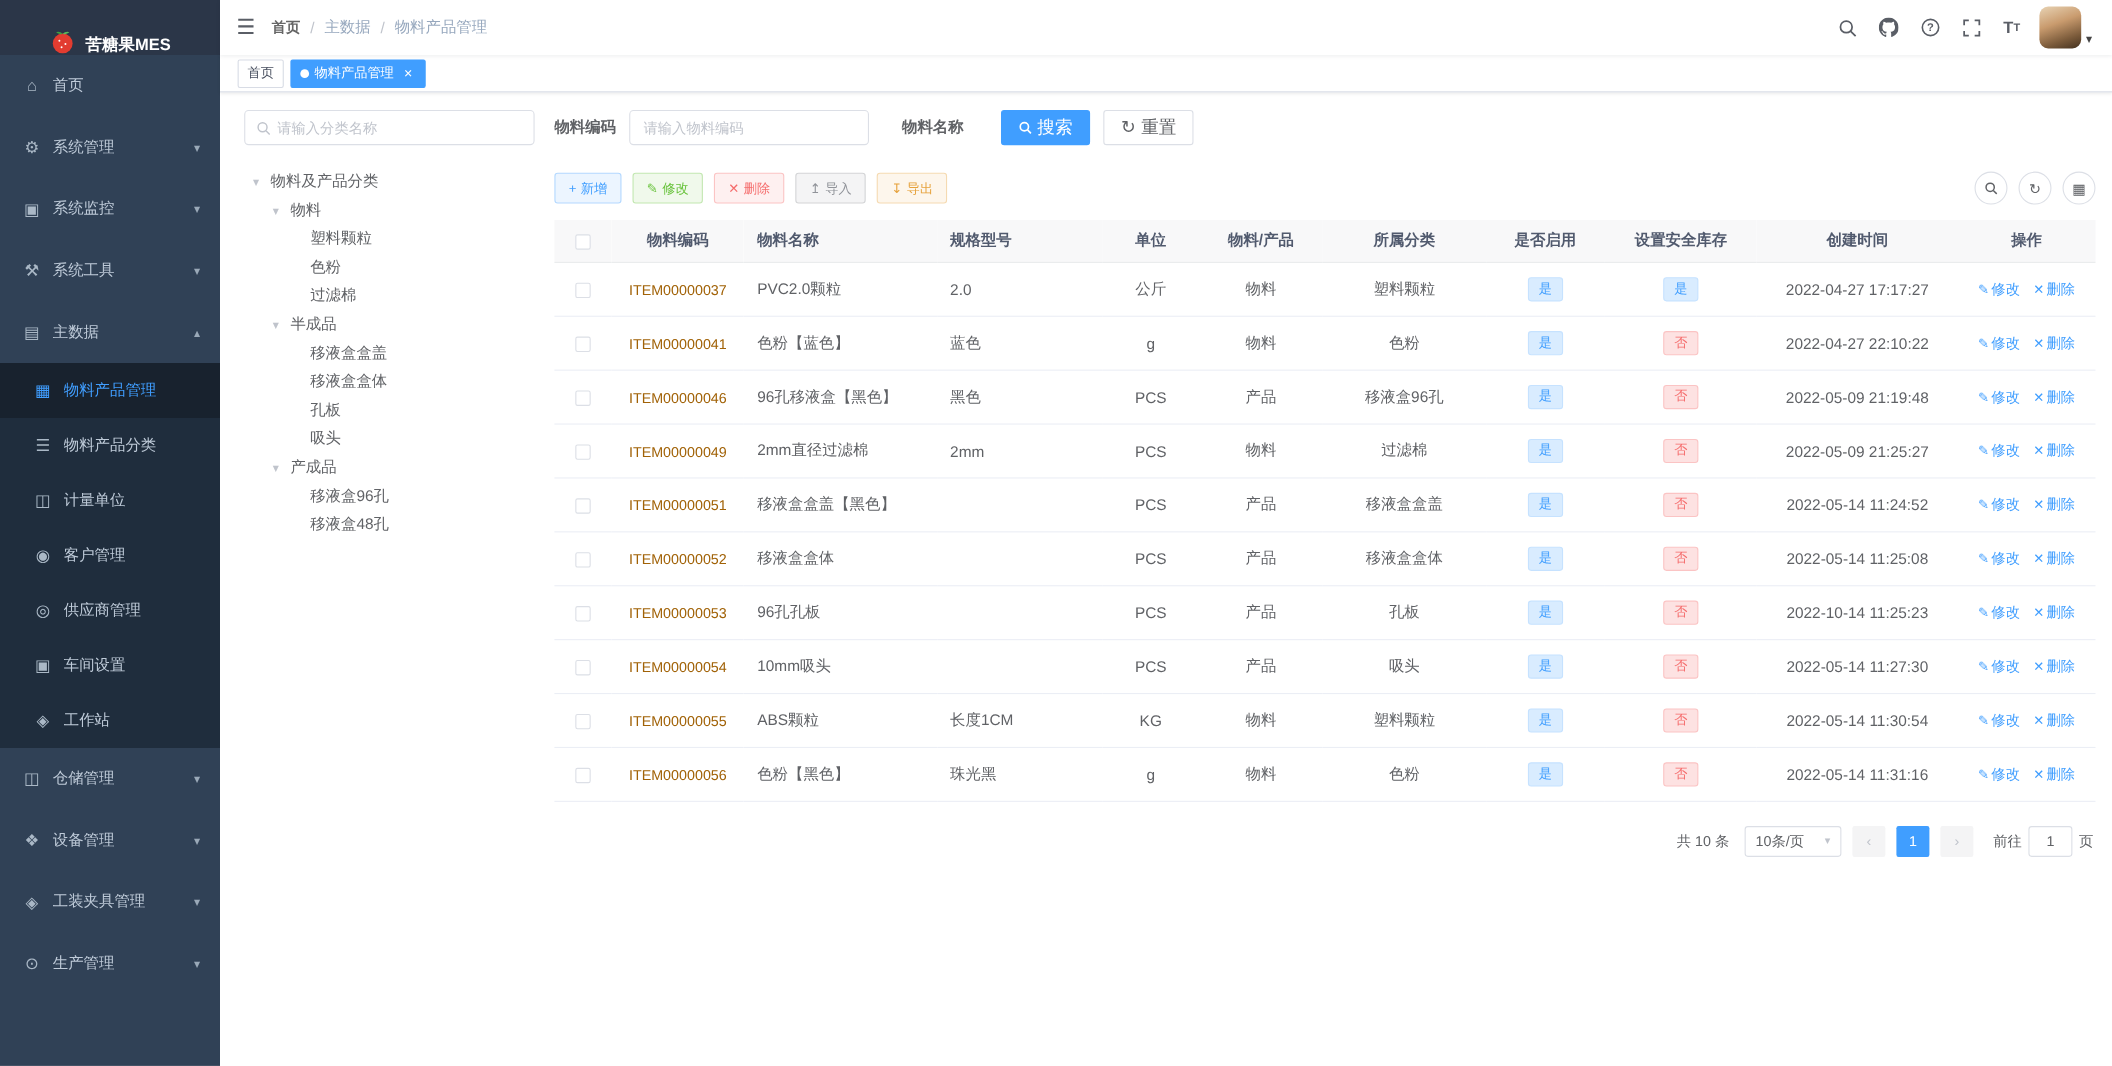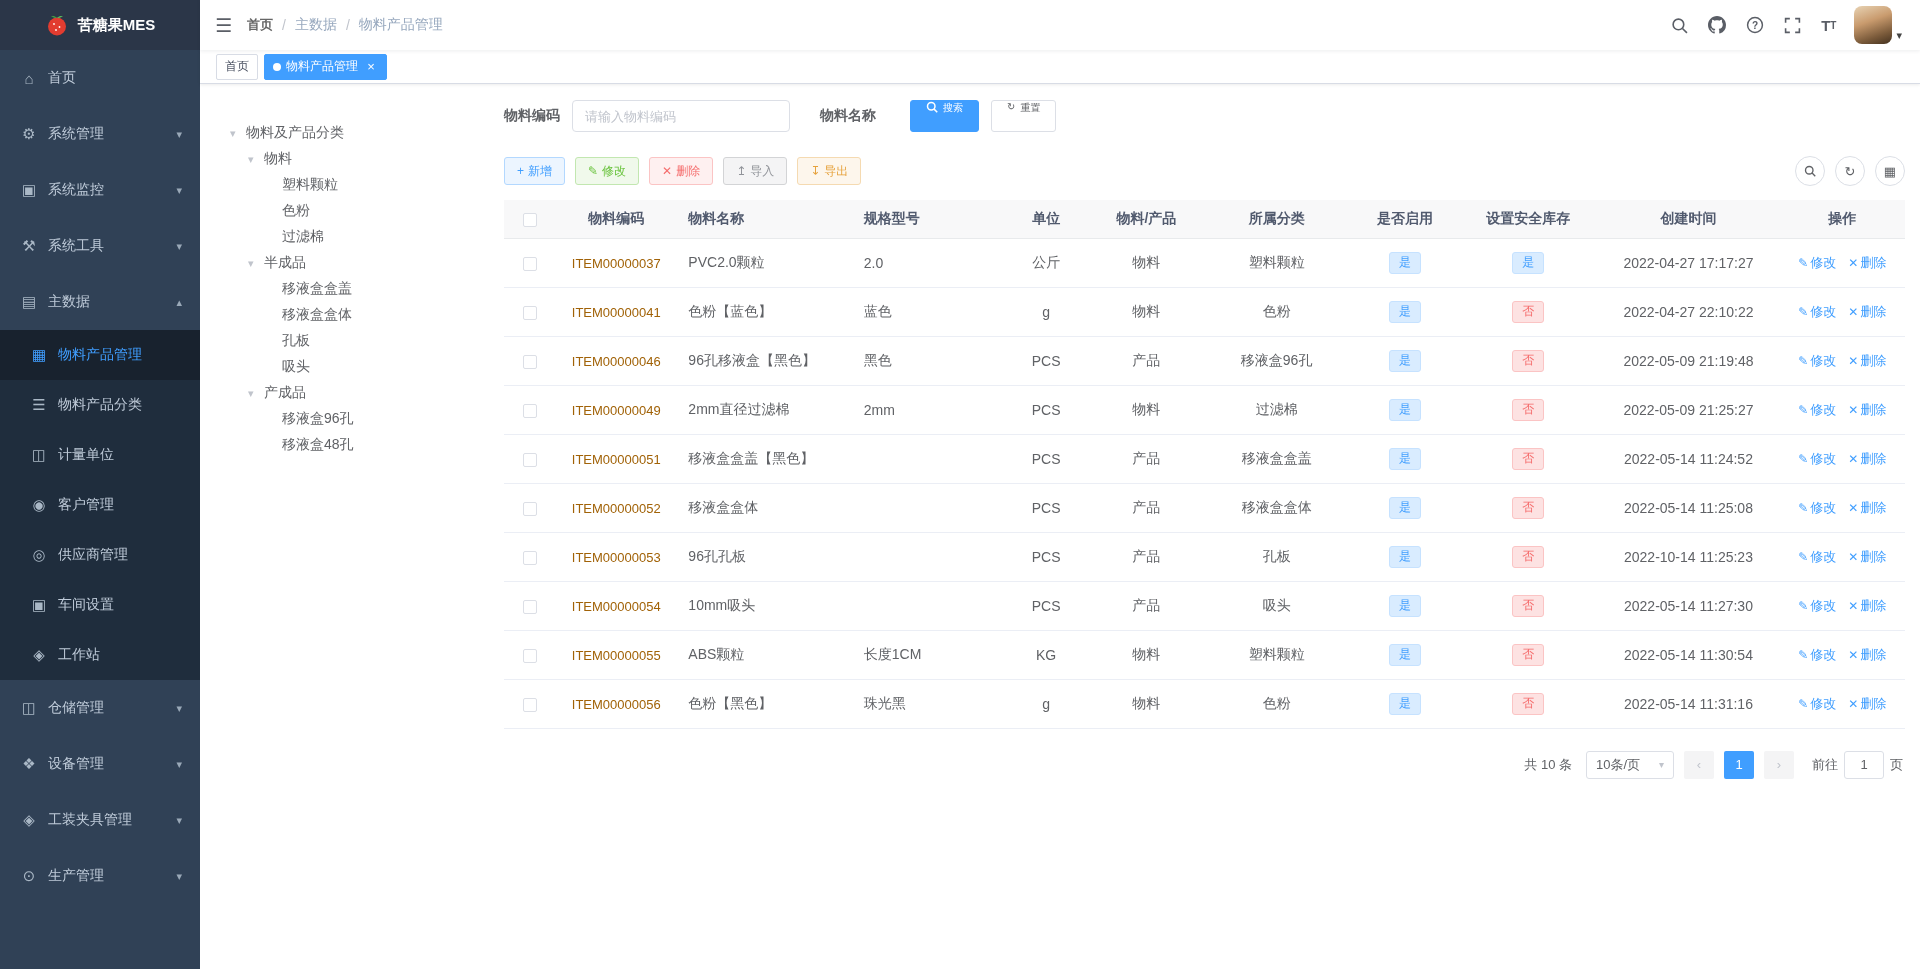--- a/index.html
+++ b/index.html
@@ -2,21 +2,21 @@
 <html><head>
 <meta charset="utf-8">
 <style>
   *{margin:0;padding:0;box-sizing:border-box}
   html,body{width:1920px;height:969px;overflow:hidden}
   body{font-family:"Liberation Sans","DejaVu Sans",sans-serif;font-size:14px;color:#303133;background:#fff}
   .app{display:flex;width:100%;height:100%}
 
   
   .sidebar{width:200px;flex-shrink:0;background:#304156;height:100%;display:flex;flex-direction:column;overflow:hidden}
-  .logo{height:50px;display:flex;align-items:center;justify-content:center;gap:9px;background:#2b3648;flex-shrink:0}
+  .logo{height:50px;display:flex;align-items:flex-end;justify-content:center;gap:9px;background:#2b3648;flex-shrink:0}
   .logo-text{color:#fff;font-weight:bold;font-size:15px}
   .menu{flex:1;overflow:hidden}
   .menu-item{height:56px;display:flex;align-items:center;padding:0 18px;color:#bfcbd9;font-size:14px;cursor:pointer;white-space:nowrap}
   .menu-icon{width:22px;margin-right:8px;text-align:center;font-size:15px;color:#aab8c6;flex-shrink:0}
   .menu-label{flex:1;overflow:hidden;text-overflow:ellipsis}
   .menu-caret{font-size:11px;color:#9aa9b8;margin-left:6px}
   .submenu{background:#1f2d3d}
   .submenu-item{height:50px;display:flex;align-items:center;padding:0 18px 0 28px;color:#bfcbd9;font-size:14px;cursor:pointer;white-space:nowrap}
   .submenu-item.active{color:#409eff;background:#18222e}
   .submenu-item.active .menu-icon{color:#409eff}
@@ -61,21 +61,21 @@
   .tree-node.level2{padding-left:44px}
   .tree-caret{width:16px;font-size:11px;color:#c0c4cc;flex-shrink:0}
 
   
   .table-panel{flex:1;min-width:0;display:flex;flex-direction:column}
   .filter-row{display:flex;align-items:center;flex-wrap:nowrap}
   .filter-label{font-weight:700;color:#606266;font-size:14px;margin-right:12px;white-space:nowrap}
   .filter-input{width:218px;height:32px;border:1px solid #dcdfe6;border-radius:4px;padding:0 12px;font-size:13px;color:#606266;outline:none;font-family:Liberation Sans, sans-serif}
   .filter-input::placeholder{color:#c0c4cc}
   .filter-gap{width:30px}
-  .btn{display:inline-flex;justify-content:center;gap:5px;height:32px;padding:0 15px;border-radius:3px;font-size:10px;cursor:pointer;border:1px solid transparent;font-family:inherit;white-space:nowrap}
+  .btn{display:inline-flex;align-items:center;justify-content:center;gap:5px;height:32px;padding:0 15px;border-radius:3px;font-size:16px;cursor:pointer;border:1px solid transparent;font-family:inherit;white-space:nowrap}
   .btn-primary{background:#409eff;border-color:#409eff;color:#fff;margin-left:22px}
   .btn-plain{background:#fff;border-color:#dcdfe6;color:#606266;margin-left:12px}
 
   .toolbar-row{display:flex;align-items:center;margin-top:24px}
   .btn-sm{height:28px;padding:0 12px;font-size:12px;border-radius:3px;display:inline-flex;align-items:center;gap:4px;cursor:pointer;border:1px solid;font-family:inherit;margin-right:10px}
   .btn-add{color:#409eff;background:#ecf5ff;border-color:#b3d8ff}
   .btn-edit{color:#67c23a;background:#f0f9eb;border-color:#c2e7b0}
   .btn-del{color:#f56c6c;background:#fef0f0;border-color:#fbc4c4}
   .btn-import{color:#909399;background:#f4f4f5;border-color:#d3d4d6}
   .btn-export{color:#e6a23c;background:#fdf6ec;border-color:#f5dab1}
@@ -256,20 +256,27 @@
         <span class="tag active">
           <span class="dot"></span>
           <span class="tag-label">物料产品管理</span>
           <span class="tag-close">×</span>
         </span>
       </div>
 
     <div class="content">
 
       <div class="tree-panel">
+        <div class="input-wrap">
+          <svg width="13" height="13" viewBox="0 0 16 16">
+              <circle cx="7" cy="7" r="5" fill="none" stroke="currentColor" stroke-width="1.6"></circle>
+              <line x1="10.8" y1="10.8" x2="15" y2="15" stroke="currentColor" stroke-width="1.6"></line>
+            </svg>
+          <input type="text" placeholder="请输入分类名称" style="">
+        </div>
         <div class="tree">
             <div class="tree-node level0">
               <span class="tree-caret">▾</span>
               <span class="tree-label">物料及产品分类</span>
             </div>
             <div class="tree-node level1">
               <span class="tree-caret">▾</span>
               <span class="tree-label">物料</span>
             </div>
             <div class="tree-node level2">

